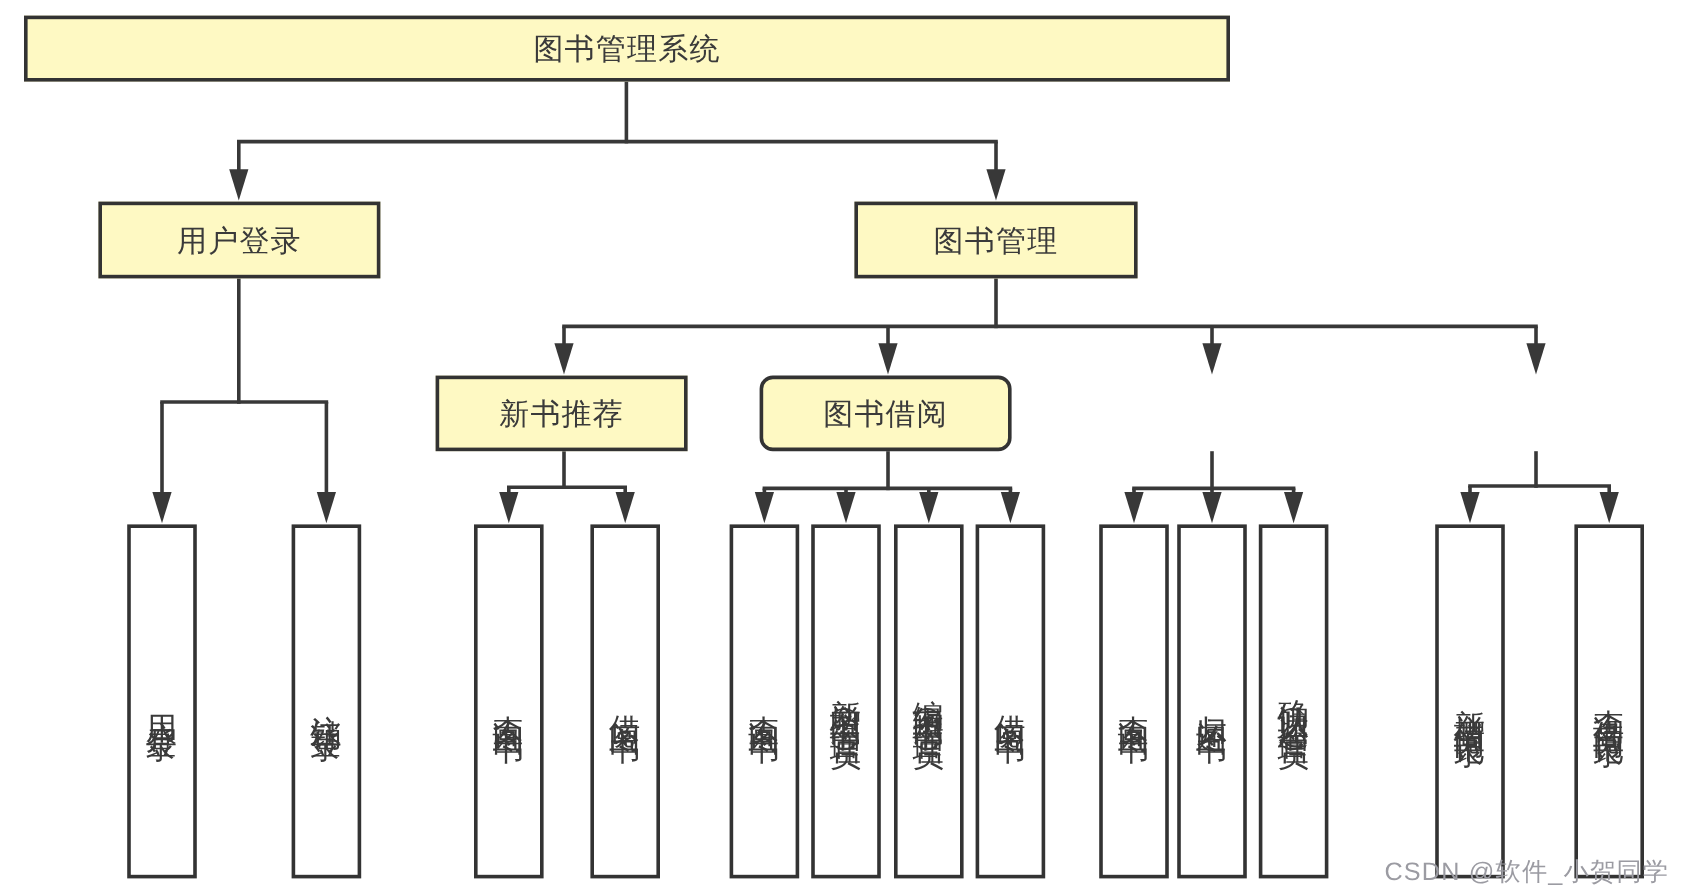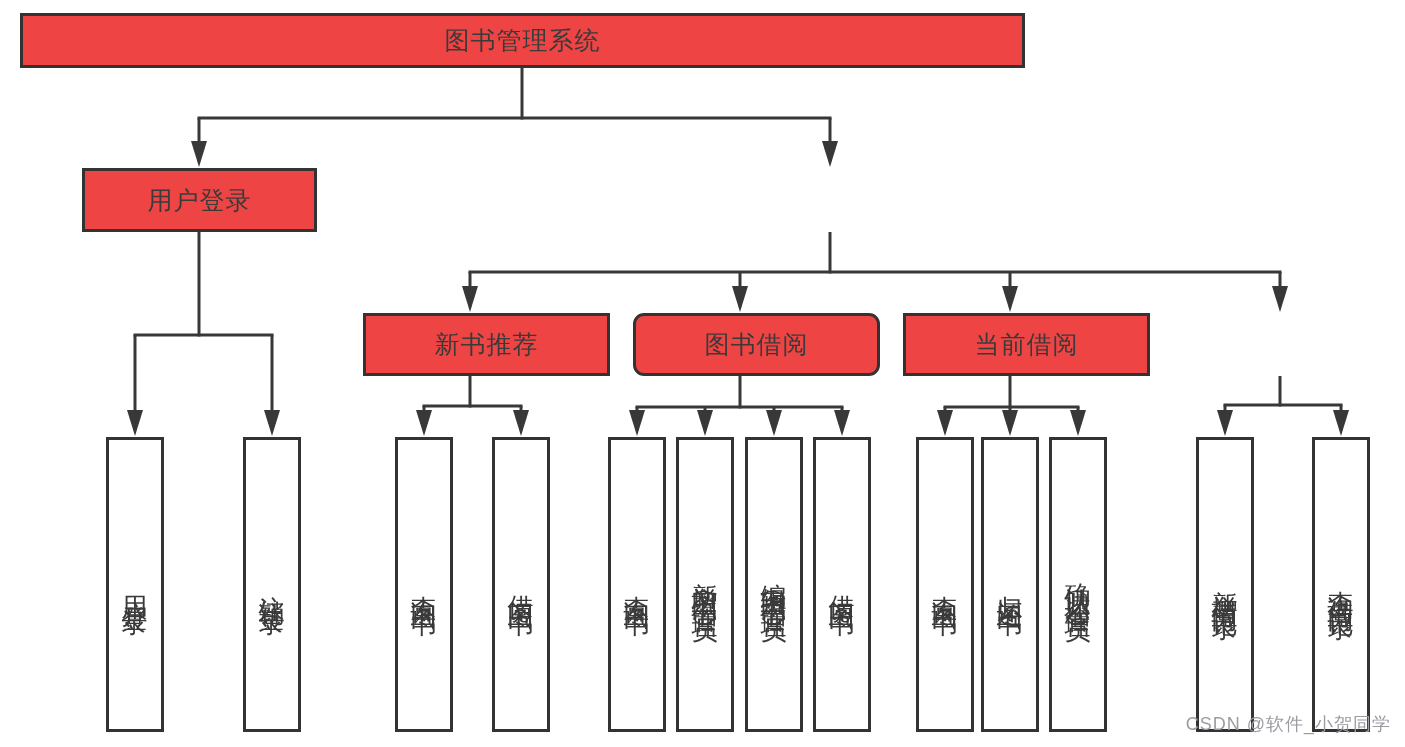--- a/index.html
+++ b/index.html
@@ -12,53 +12,53 @@
     font-family: "Liberation Sans", sans-serif;
     overflow: hidden;
   }
   svg.connectors {
     position: absolute;
     left: 0; top: 0;
     width: 1405px; height: 747px;
   }
   .box {
     position: absolute;
-    background: #ef4444;
+    background: #fef9c3;
     border: 3px solid #333333;
     color: #3a3a3a;
     display: flex;
     align-items: center;
     justify-content: center;
     text-align: left;
   }
   .hbox { font-size: 25px; letter-spacing: 1px; }
   .root  { left: 20px;  top: 13px;  width: 1005px; height: 55px; }
   .lvl2  { top: 168px; height: 64px; width: 235px; }
-  .lvl3  { top: 313px; height: 63px; width: 247px; }
+  .lvl3  { top: 313px; height: 63px; width: 210px; }
   .leaf {
     position: absolute;
     top: 437px;
     width: 58px;
     height: 295px;
     background: #ffffff;
     border: 3px solid #333333;
     color: #3a3a3a;
     writing-mode: vertical-rl;
     text-orientation: mixed;
     text-align: center;
     line-height: 52px;
     font-size: 26px;
     letter-spacing: 5px;
     overflow: hidden;
   }
   .watermark {
     position: absolute;
     right: 14px;
     top: 712px;
-    font-size: 18px;
+    font-size: 21px;
     letter-spacing: 1px;
     color: #9b9ba2;
     white-space: nowrap;
   }
 </style>
 </head>
 <body>
 
 <div class="canvas">
 
@@ -127,24 +127,24 @@
       <polygon points="1002,410 1018,410 1010,436"></polygon>
       <polygon points="1070,410 1086,410 1078,436"></polygon>
       <polygon points="1217,410 1233,410 1225,436"></polygon>
       <polygon points="1333,410 1349,410 1341,436"></polygon>
     </g>
   </svg>
 
   <div class="box hbox root">图书管理系统</div>
 
   <div class="box hbox lvl2" style="left:82px;">用户登录</div>
+  <div class="box hbox lvl2" style="left:712px; width:236px;">图书管理</div>
 
   <div class="box hbox lvl3" style="left:363px;">新书推荐</div>
   <div class="box hbox lvl3" style="left:633px;border-radius:11px;">图书借阅</div>
-  <div class="box hbox lvl3" style="left:903px;">当前借阅</div>
 
   <div class="leaf" style="left:106px;">用户登录</div>
   <div class="leaf" style="left:243px;">注销登录</div>
 
   <div class="leaf" style="left:395px;">查询图书</div>
   <div class="leaf" style="left:492px;">借阅图书</div>
 
   <div class="leaf" style="left:608px;">查询图书</div>
   <div class="leaf" style="left:676px;">新增图书（管理员）</div>
   <div class="leaf" style="left:745px;">编辑图书（管理员）</div>

